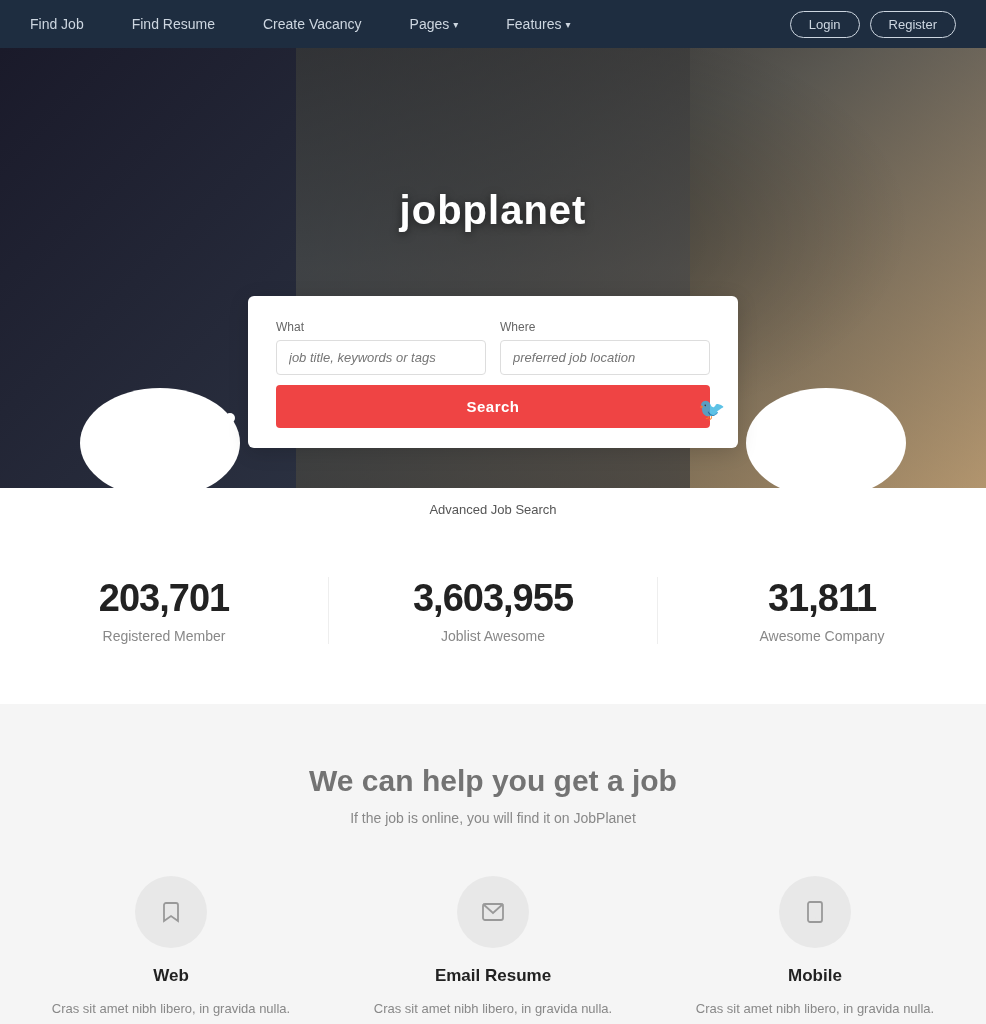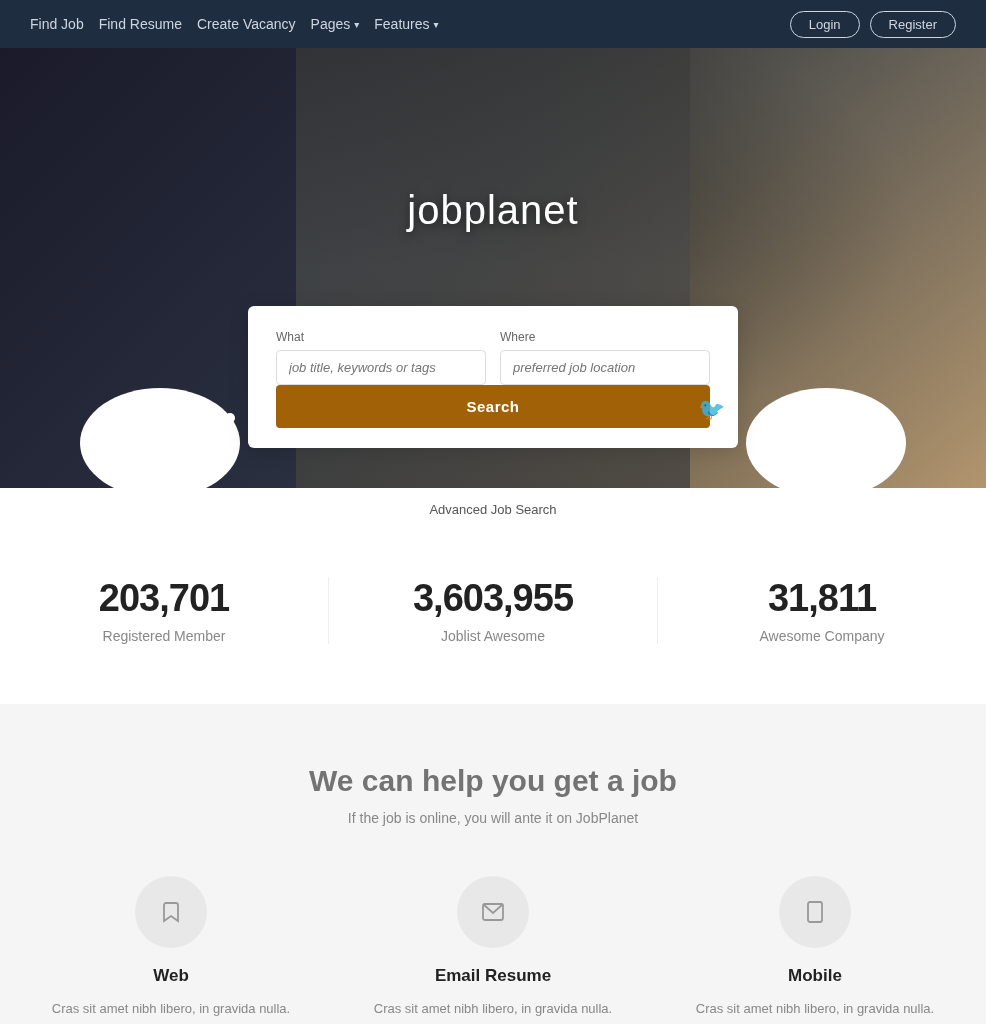--- a/index.html
+++ b/index.html
@@ -10,21 +10,21 @@
       background: #1e2d40;
       display: flex;
       align-items: center;
       padding: 0 30px;
       height: 48px;
       position: relative;
       z-index: 10;
     }
     .nav-links {
       display: flex;
-      gap: 15px;
+      gap: 48px;
       flex: 1;
     }
     .nav-link {
       color: #cdd6e0;
       font-size: 14px;
       cursor: pointer;
       text-decoration: none;
       display: flex;
       align-items: center;
       gap: 4px;
@@ -73,21 +73,21 @@
       left: 50%;
       transform: translateX(-50%);
       color: #fff;
       font-size: 40px;
       font-weight: 700;
       letter-spacing: 1px;
       text-shadow: 0 2px 8px rgba(0,0,0,0.5);
       z-index: 2;
       white-space: nowrap;
     }
-    .hero-logo span { font-weight: 400; }
+    .hero-logo span { font-weight: 700; }
 
     
     .cloud-left, .cloud-right {
       position: absolute;
       bottom: -10px;
       background: #fff;
       border-radius: 50%;
       z-index: 3;
     }
     .cloud-left {
@@ -110,21 +110,21 @@
       background: #fff;
       border-radius: 6px;
       padding: 24px 28px 20px;
       width: 490px;
       box-shadow: 0 4px 20px rgba(0,0,0,0.15);
       z-index: 5;
     }
     .search-fields {
       display: flex;
       gap: 14px;
-      margin-bottom: 0;
+      margin-bottom: 10px;
     }
     .search-field {
       flex: 1;
     }
     .search-field label {
       display: block;
       font-size: 12px;
       color: #666;
       margin-bottom: 6px;
       font-weight: 500;
@@ -134,21 +134,21 @@
       border: 1.5px solid #ddd;
       border-radius: 4px;
       padding: 9px 12px;
       font-size: 13px;
       color: #999;
       outline: none;
       font-style: italic;
     }
     .btn-search {
       width: 100%;
-      background: #a16207;
+      background: #ef4444;
       color: #fff;
       border: none;
       border-radius: 4px;
       padding: 13px;
       font-size: 15px;
       font-weight: 600;
       cursor: pointer;
       letter-spacing: 0.5px;
     }
 
@@ -367,21 +367,21 @@
     <div class="stat-label">Joblist Awesome</div>
   </div>
   <div class="stat-item">
     <div class="stat-number">31,811</div>
     <div class="stat-label">Awesome Company</div>
   </div>
 </div>
 
 <div class="help-section">
   <h2 class="help-title">We can help you get a job</h2>
-  <p class="help-subtitle">If the job is online, you will ante it on JobPlanet</p>
+  <p class="help-subtitle">If the job is online, you will find it on JobPlanet</p>
 
   <div class="help-cards">
     <div class="help-card">
       <div class="help-icon">
         <svg width="24" height="24" viewBox="0 0 24 24" fill="none" stroke="#999" stroke-width="1.8">
           <path d="M19 21l-7-5-7 5V5a2 2 0 0 1 2-2h10a2 2 0 0 1 2 2z"></path>
         </svg>
       </div>
       <div class="help-card-title">Web</div>
       <p class="help-card-text">Cras sit amet nibh libero, in gravida nulla. Nulla vel metus scelerisque ante sollicitudin commodo. Cras purus odio.</p>

